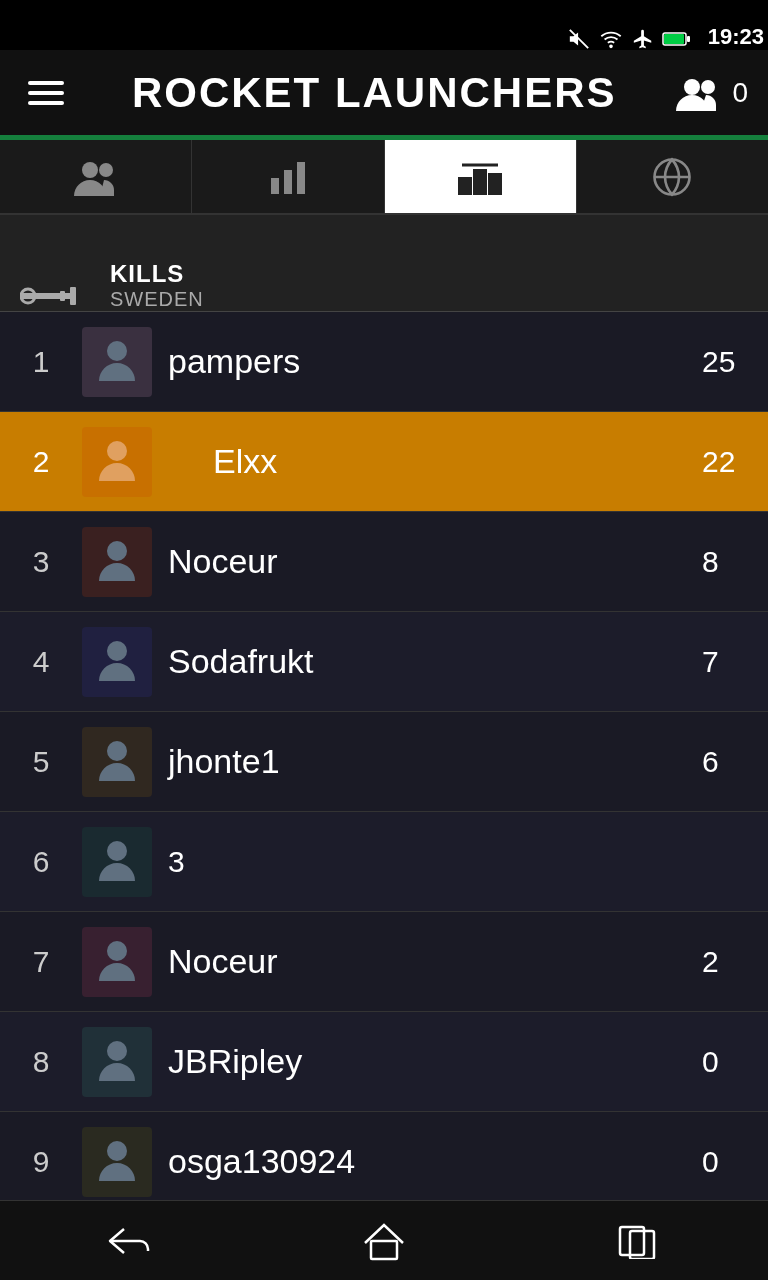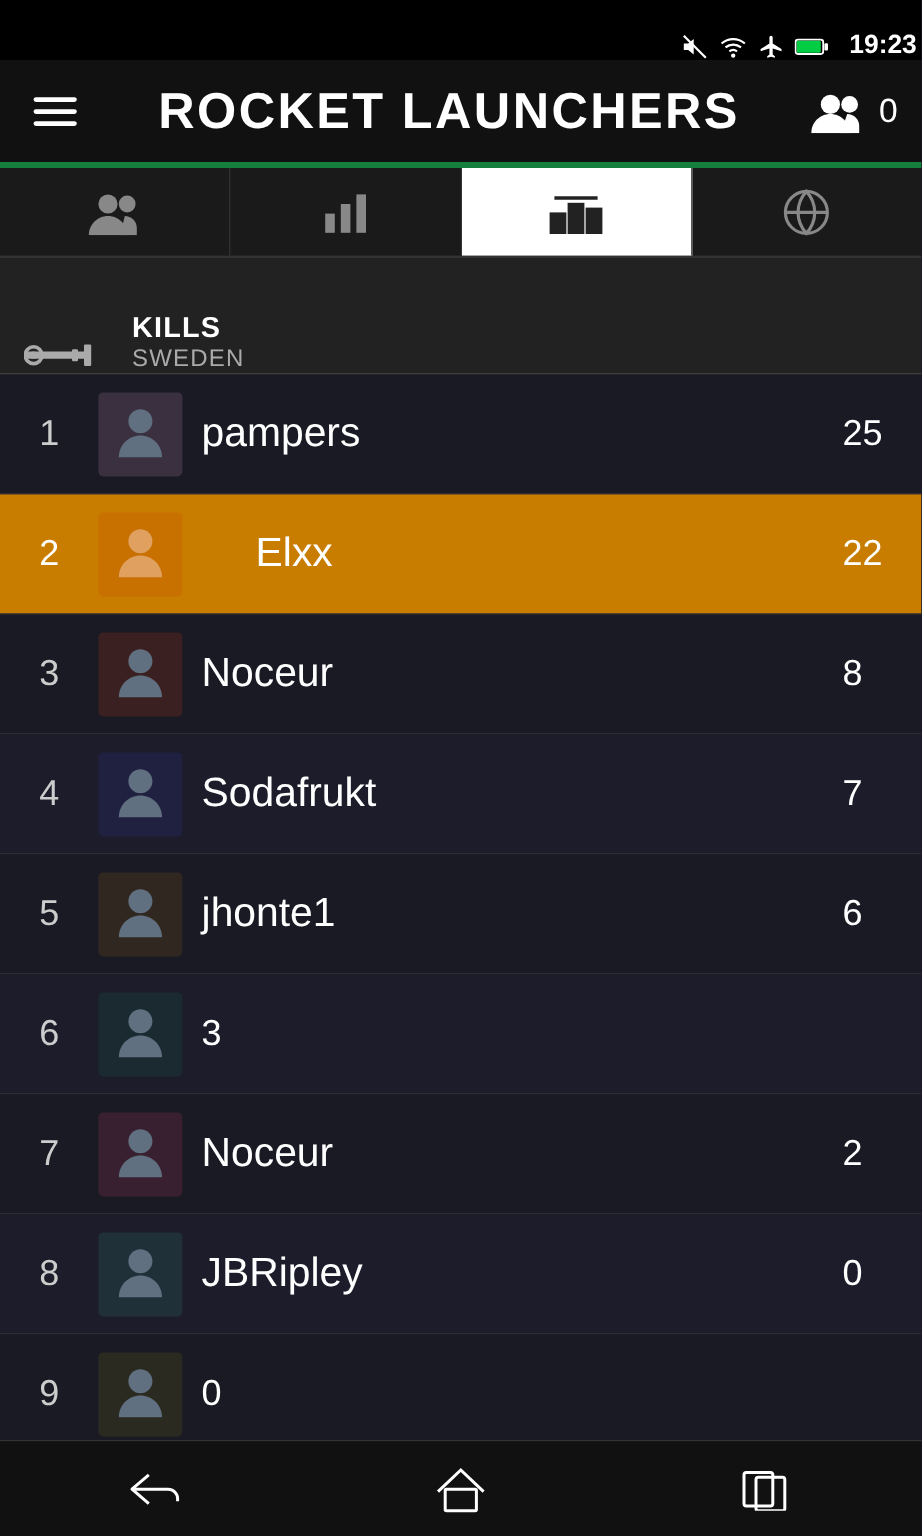--- a/index.html
+++ b/index.html
@@ -452,20 +452,21 @@
     <div class="leaderboard-row">
       <span class="rank">9</span>
       <div class="avatar av-dark" style="background: #2a2a20">
         <div class="avatar-inner">
           <svg width="44" height="50" viewBox="0 0 44 50" fill="#607080">
             <circle cx="22" cy="14" r="10"></circle>
             <path d="M4 44c0-9.941 8.059-18 18-18s18 8.059 18 18"></path>
           </svg>
         </div>
       </div>
+      <span class="player-name">osga130924</span>
       <span class="score">0</span>
     </div>
     <div class="leaderboard-row">
       <span class="rank">10</span>
       <div class="avatar av-dark" style="background: #302030">
         <div class="avatar-inner">
           <svg width="44" height="50" viewBox="0 0 44 50" fill="#607080">
             <circle cx="22" cy="14" r="10"></circle>
             <path d="M4 44c0-9.941 8.059-18 18-18s18 8.059 18 18"></path>
           </svg>

